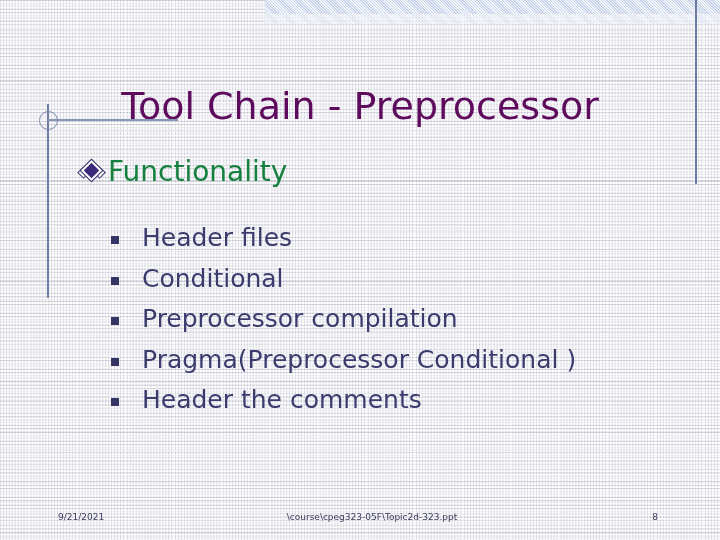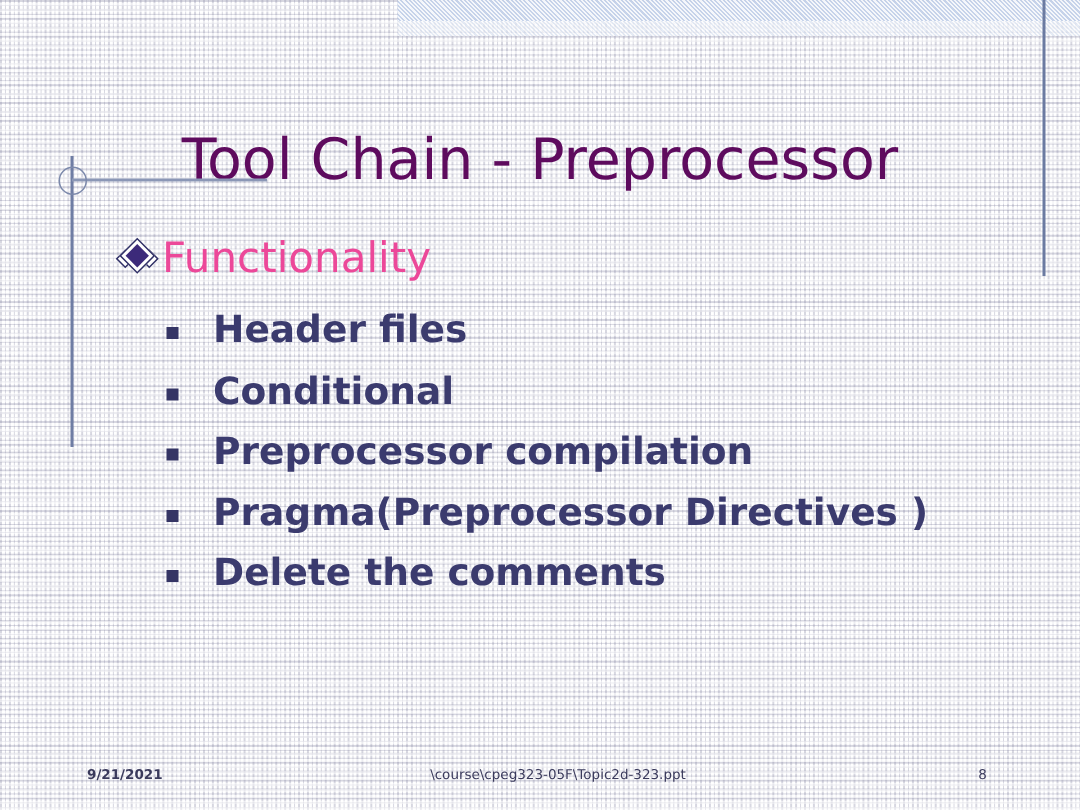--- a/index.html
+++ b/index.html
@@ -182,31 +182,30 @@
   }
   .diamond-bullet .d-wing-r {
     position: absolute;
     left: 13px; top: 7px;
     width: 7px; height: 7px;
     background: #ffffff;
     border: 1.5px solid #2f2f66;
     transform: rotate(45deg);
   }
   .l1-text {
-    color: #ec4899;
+    color: #15803d;
     font-size: 28px;
     line-height: 34px;
     white-space: nowrap;
   }
 
   
   .l2-list {
-    margin-top: 8px;
+    margin-top: 26px;
     padding-left: 29px;
-    font-weight: bold;
   }
   .l2-row {
     display: flex;
     align-items: center;
     height: 40.5px;
   }
   .square-bullet {
     width: 8px;
     height: 8px;
     flex: 0 0 8px;
@@ -223,21 +222,20 @@
 
   
   .footer-date {
     position: absolute;
     left: 58px;
     top: 511px;
     color: #3a3a5c;
     font-size: 9px;
     line-height: 12px;
     white-space: nowrap;
-    font-weight: bold;
   }
   .footer-path {
     position: absolute;
     left: 12px;
     top: 511px;
     width: 720px;
     text-align: center;
     color: #3a3a5c;
     font-size: 9px;
     line-height: 12px;
@@ -297,26 +295,26 @@
         <span class="l2-text">Conditional</span>
       </div>
 
       <div class="l2-row">
         <span class="square-bullet"></span>
         <span class="l2-text">Preprocessor compilation</span>
       </div>
 
       <div class="l2-row">
         <span class="square-bullet"></span>
-        <span class="l2-text">Pragma(Preprocessor Directives )</span>
-      </div>
-
-      <div class="l2-row">
-        <span class="square-bullet"></span>
-        <span class="l2-text">Delete the comments</span>
+        <span class="l2-text">Pragma(Preprocessor Conditional )</span>
+      </div>
+
+      <div class="l2-row">
+        <span class="square-bullet"></span>
+        <span class="l2-text">Header the comments</span>
       </div>
 
     </div>
   </div>
 
   <div class="footer-date">9/21/2021</div>
 
   <div class="footer-path">\course\cpeg323-05F\Topic2d-323.ppt</div>
 
   <div class="footer-page">8</div>

